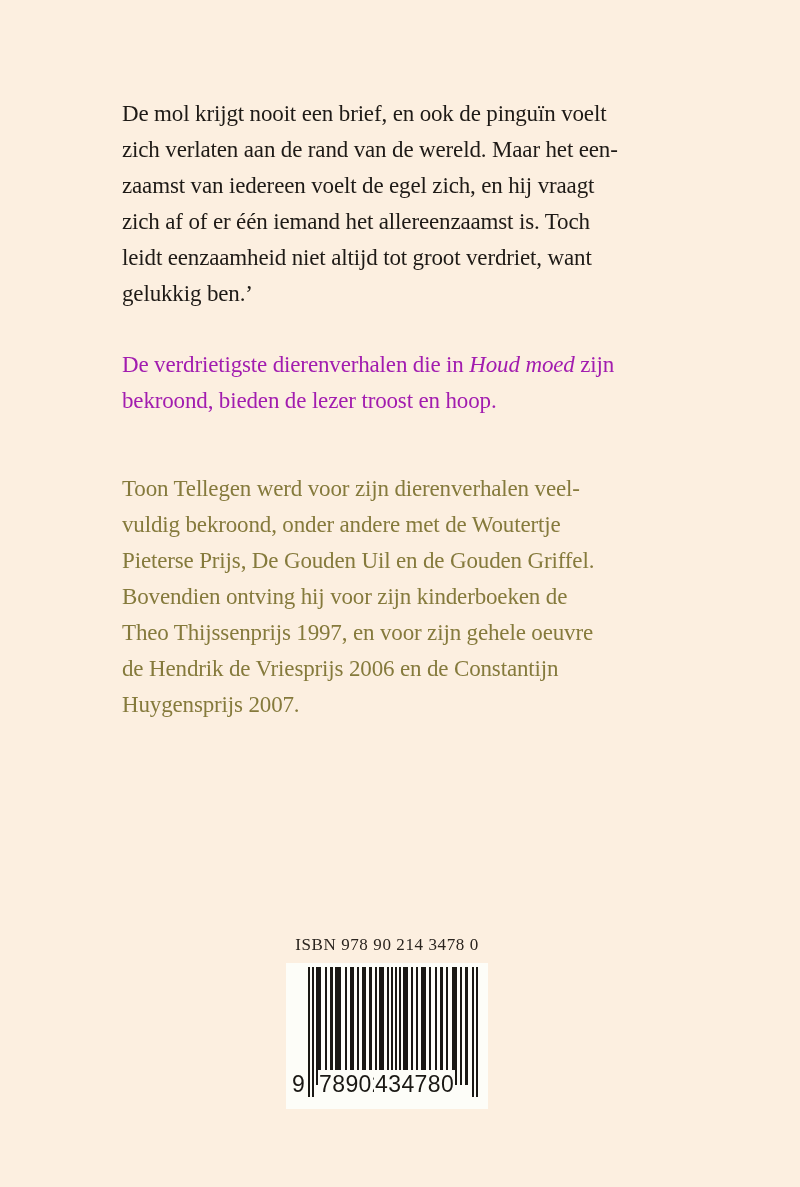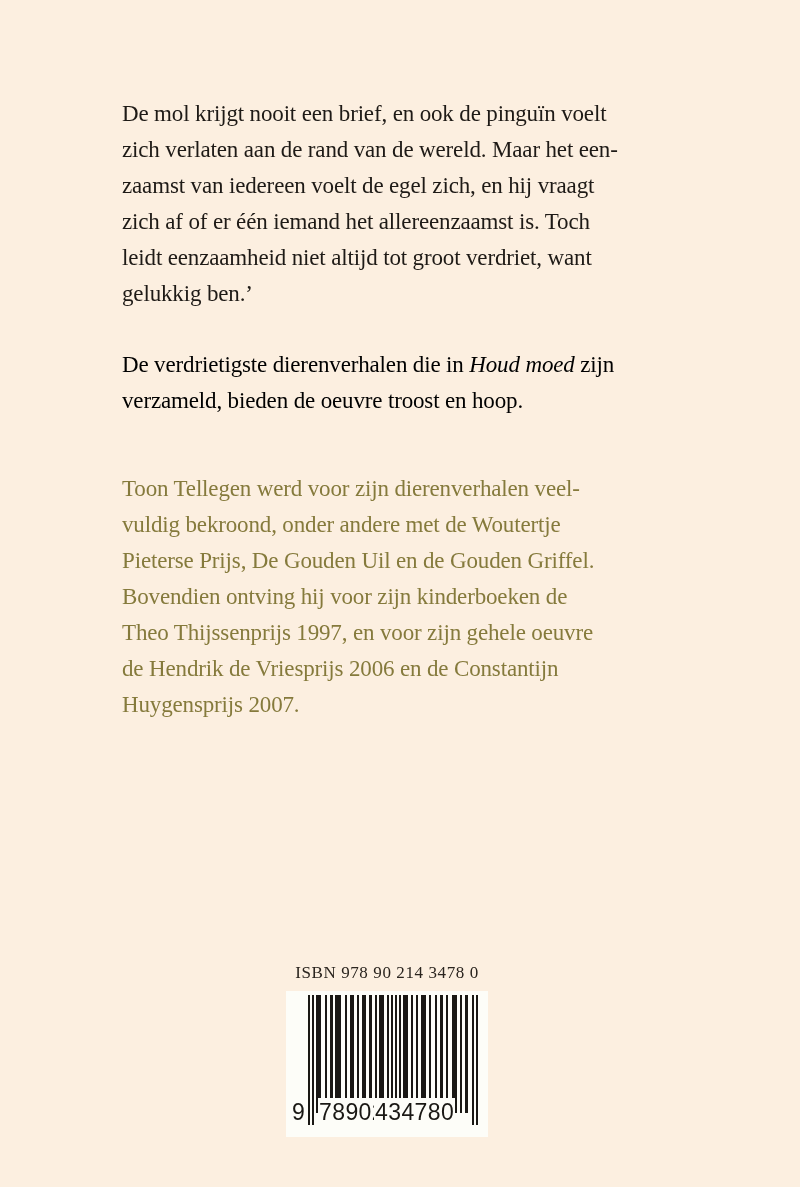--- a/index.html
+++ b/index.html
@@ -28,35 +28,34 @@
   }
   .line {
     display: block;
     white-space: nowrap;
   }
   .blurb {
     color: #1e1a16;
   }
   .blurb-2 {
     margin-top: 36px;
-    color: #000000;
+    color: #a21caf;
   }
   .bio {
     margin-top: 52px;
     color: #857a3c;
   }
   .italic {
     font-style: italic;
   }
   .barcode-block {
     position: absolute;
     left: 286px;
     top: 930px;
     width: 202px;
-    margin-top: 28px;
   }
   .isbn-label {
     font-size: 17px;
     color: #2a241e;
     letter-spacing: 0.6px;
     text-align: center;
     white-space: nowrap;
     height: 30px;
     line-height: 30px;
   }
@@ -96,21 +95,21 @@
     <span class="line">De mol krijgt nooit een brief, en ook de pinguïn voelt</span>
     <span class="line">zich verlaten aan de rand van de wereld. Maar het een-</span>
     <span class="line">zaamst van iedereen voelt de egel zich, en hij vraagt</span>
     <span class="line">zich af of er één iemand het allereenzaamst is. Toch</span>
     <span class="line">leidt eenzaamheid niet altijd tot groot verdriet, want</span>
     <span class="line">gelukkig ben.’</span>
   </p>
 
   <p class="para blurb-2">
     <span class="line"><span>De verdrietigste dierenverhalen die in </span><span class="italic">Houd moed</span><span> zijn</span></span>
-    <span class="line">verzameld, bieden de oeuvre troost en hoop.</span>
+    <span class="line">bekroond, bieden de lezer troost en hoop.</span>
   </p>
 
   <p class="para bio">
     <span class="line">Toon Tellegen werd voor zijn dierenverhalen veel-</span>
     <span class="line">vuldig bekroond, onder andere met de Woutertje</span>
     <span class="line">Pieterse Prijs, De Gouden Uil en de Gouden Griffel.</span>
     <span class="line">Bovendien ontving hij voor zijn kinderboeken de</span>
     <span class="line">Theo Thijssenprijs 1997, en voor zijn gehele oeuvre</span>
     <span class="line">de Hendrik de Vriesprijs 2006 en de Constantijn</span>
     <span class="line">Huygensprijs 2007.</span>

